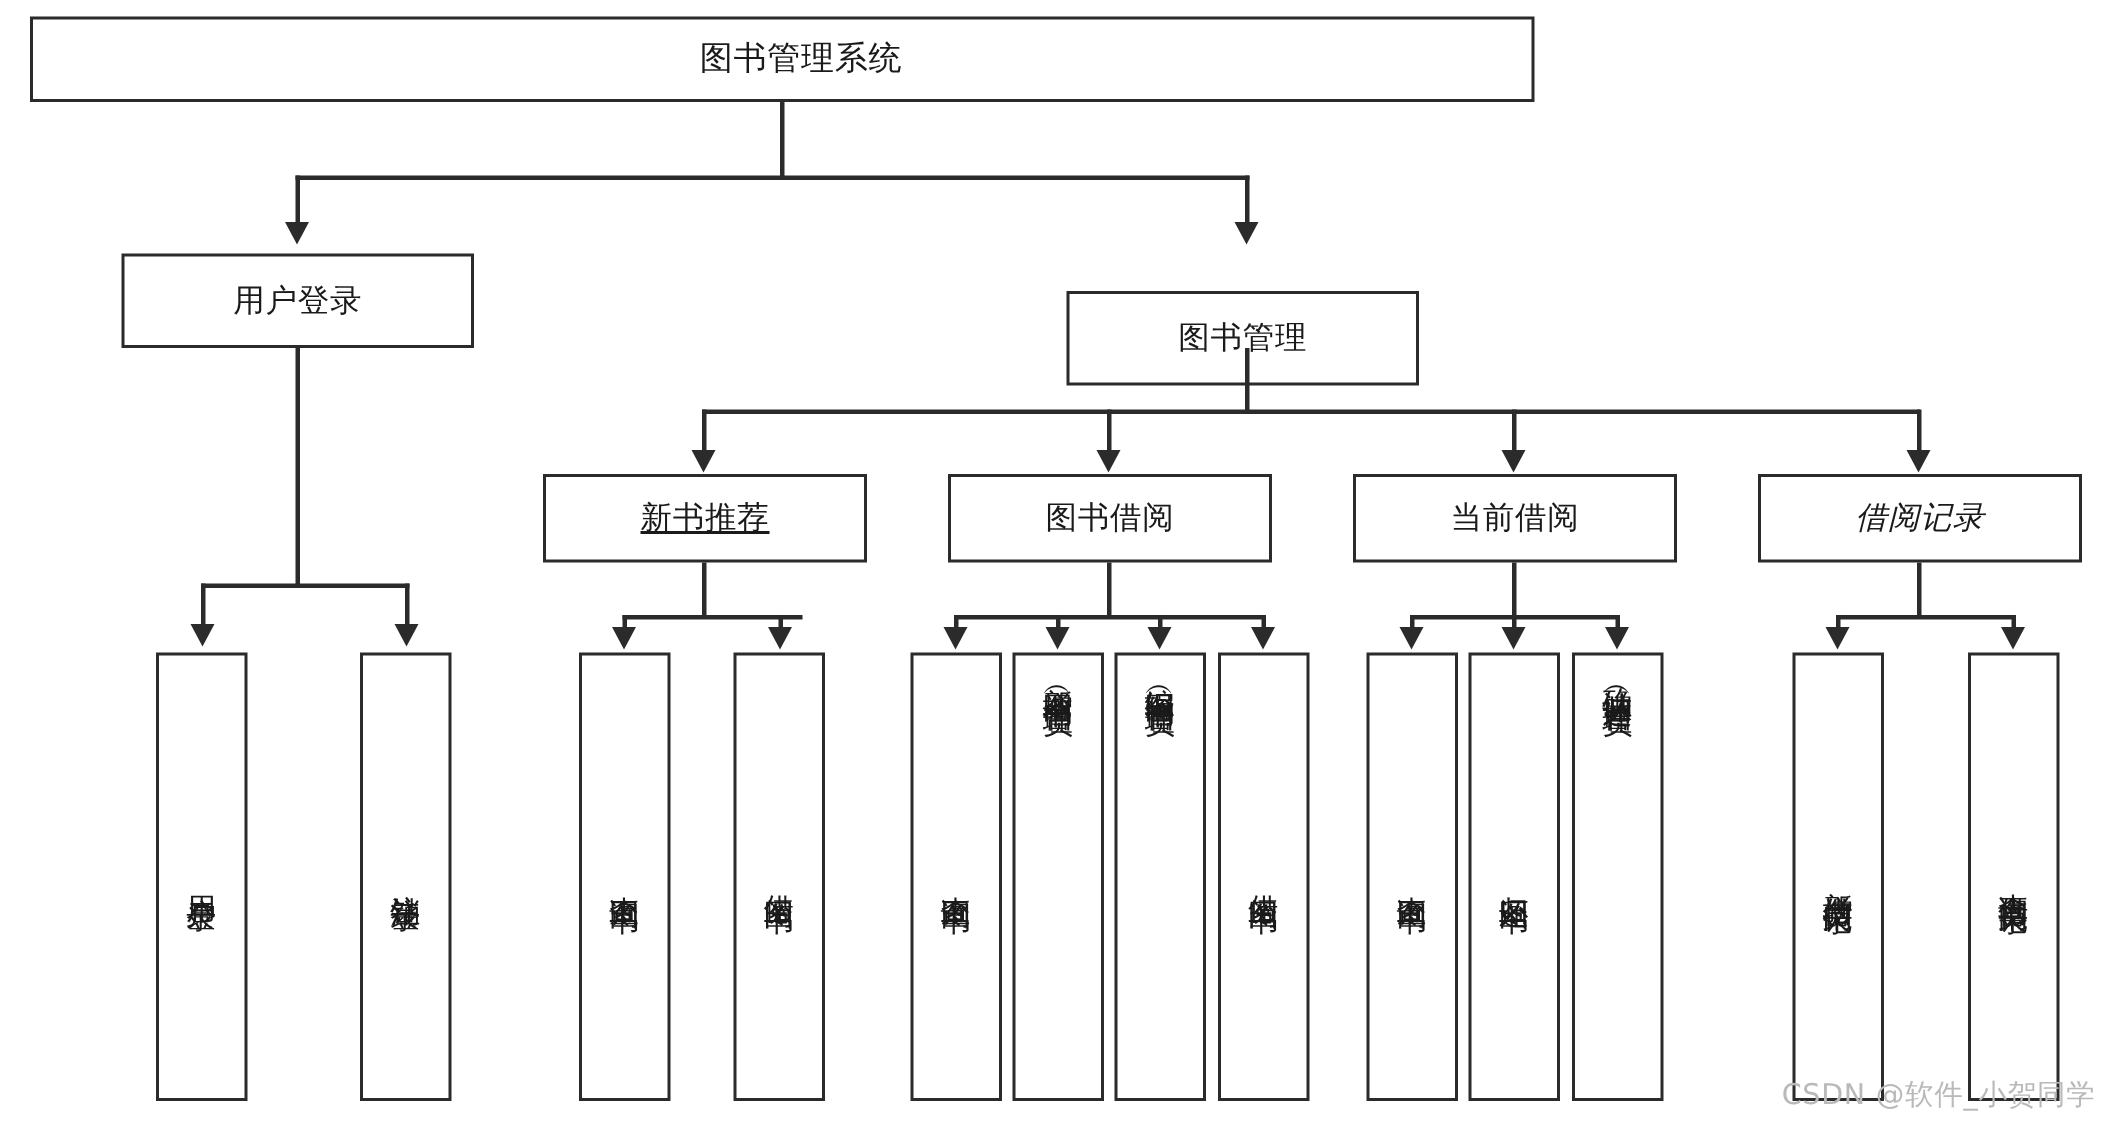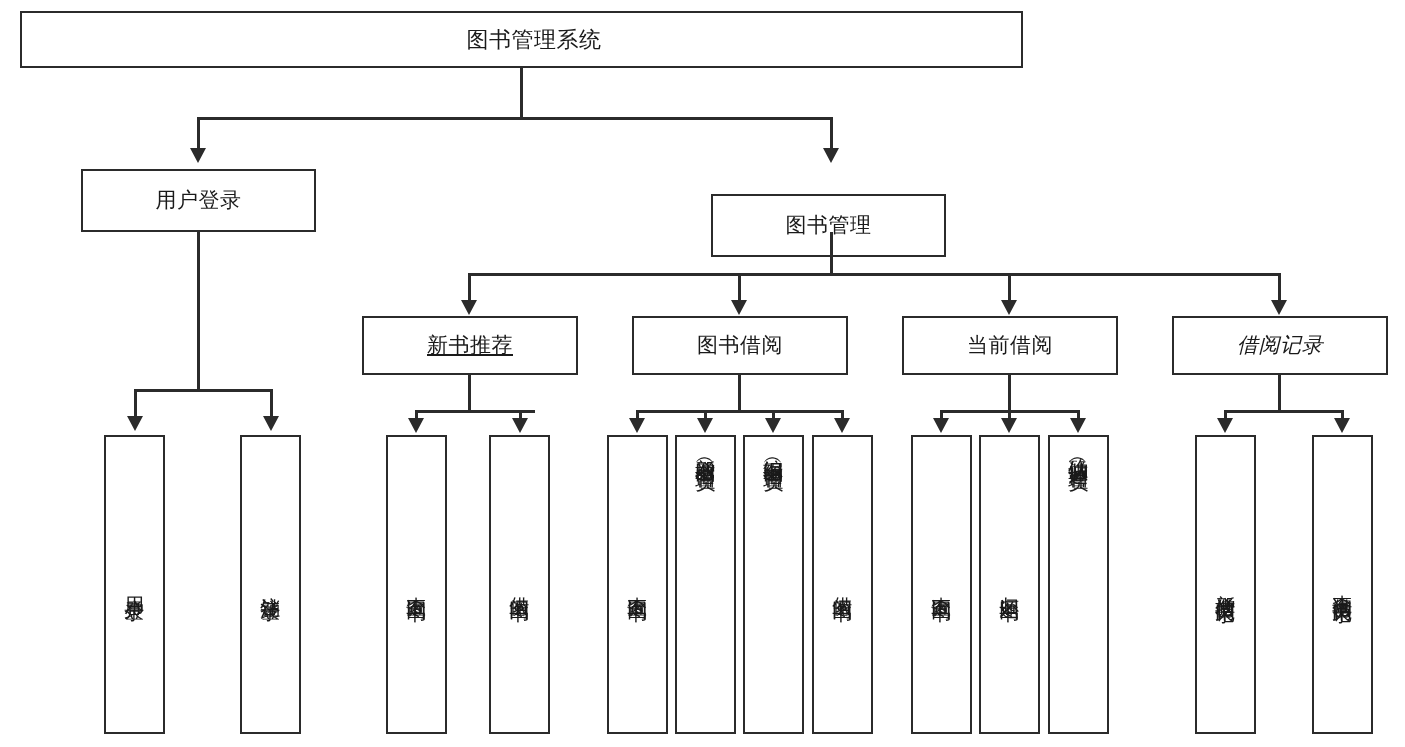--- a/index.html
+++ b/index.html
@@ -174,14 +174,15 @@
   <div class="node v toppad" style="left:743px; top:435px; width:61px; height:299px;">编辑图书（管理员）</div>
   <div class="node v" style="left:812px; top:435px; width:61px; height:299px;">借阅图书</div>
 
   <div class="node v" style="left:911px; top:435px; width:61px; height:299px;">查询图书</div>
   <div class="node v" style="left:979px; top:435px; width:61px; height:299px;">归还图书</div>
   <div class="node v toppad" style="left:1048px; top:435px; width:61px; height:299px;">确认归还（管理员）</div>
 
   <div class="node v" style="left:1195px; top:435px; width:61px; height:299px;">新增借阅记录</div>
   <div class="node v" style="left:1312px; top:435px; width:61px; height:299px;">查询借阅记录</div>
 
+  <div id="watermark">CSDN @软件_小贺同学</div>
 
 </div>
 
 </body></html>

